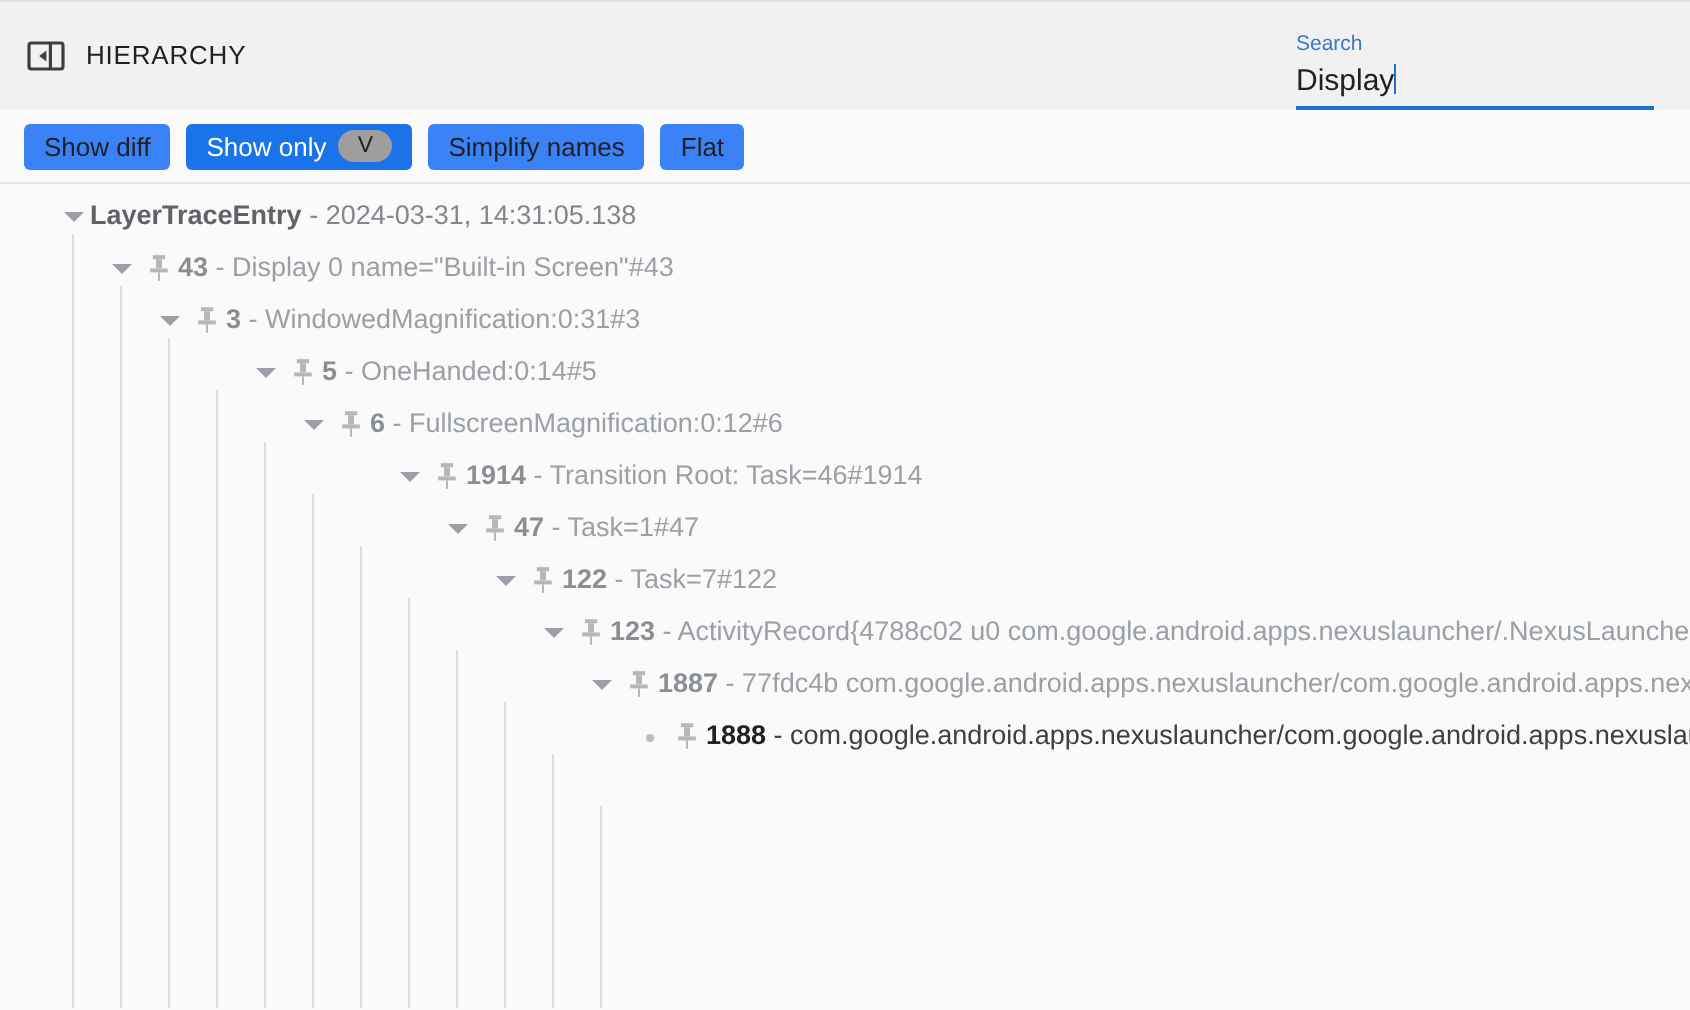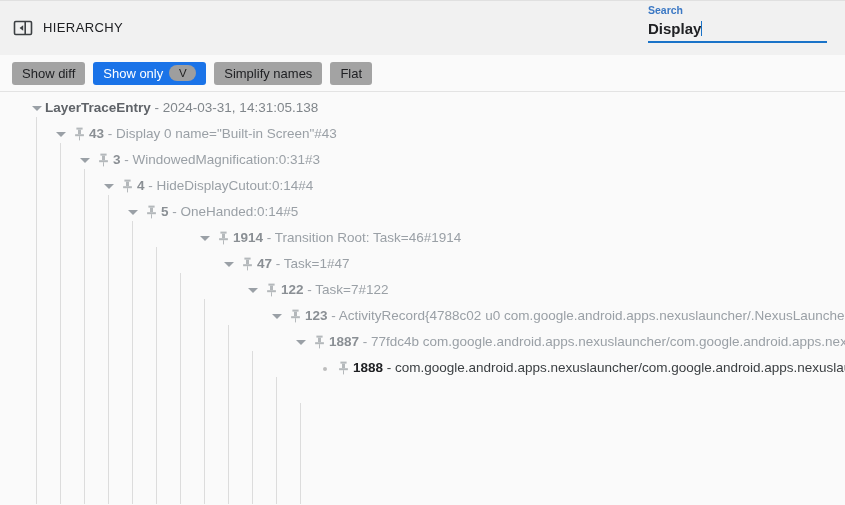--- a/index.html
+++ b/index.html
@@ -53,23 +53,22 @@
     letter-spacing: 0.4px;
     font-weight: 400;
     color: #202124;
     white-space: nowrap;
   }
 
   
   .search-field {
     position: absolute;
     left: 648px;
-    top: 2px;
+    top: 14px;
     width: 179px;
-    font-weight: bold;
   }
   .search-label {
     font-size: 10.5px;
     color: #3b78c4;
     line-height: 14px;
     display: block;
     margin-bottom: 1px;
   }
   .search-input-row {
     position: relative;
@@ -103,21 +102,21 @@
     box-sizing: border-box;
     border-bottom: 1px solid #e3e3e3;
   }
   .chip {
     display: inline-flex;
     align-items: center;
     gap: 6px;
     height: 23px;
     padding: 0 10px;
     border-radius: 3px;
-    background: #a3a3a3;
+    background: #3b82f6;
     color: #202124;
     font-size: 13px;
     line-height: 23px;
     border: none;
     cursor: pointer;
     white-space: nowrap;
     font-family: "Liberation Sans", sans-serif;
   }
   .chip.active {
     background: #1a73e8;
@@ -305,50 +304,50 @@
             <svg width="11" height="14" viewBox="0 0 11 14" aria-hidden="true">
               <rect x="2.4" y="0.6" width="6.2" height="2" fill="#b4b8bb"></rect>
               <rect x="4.0" y="2.6" width="3.0" height="4.6" fill="#b4b8bb"></rect>
               <rect x="1.1" y="7.2" width="8.8" height="2" fill="#b4b8bb"></rect>
               <rect x="5.0" y="9.2" width="1.0" height="4.2" fill="#b4b8bb"></rect>
             </svg>
           </span>
           <span class="node-text"><span class="nid">3</span><span> - </span><span>WindowedMagnification:0:31#3</span></span>
         </div>
       </div>
-      <div class="node" style="padding-left: 101px;">
-        <div class="node-row">
-          <span class="toggle">
-            <span class="tri"></span>
-          </span>
-          <span class="pin">
-            <svg width="11" height="14" viewBox="0 0 11 14" aria-hidden="true">
-              <rect x="2.4" y="0.6" width="6.2" height="2" fill="#b4b8bb"></rect>
-              <rect x="4.0" y="2.6" width="3.0" height="4.6" fill="#b4b8bb"></rect>
-              <rect x="1.1" y="7.2" width="8.8" height="2" fill="#b4b8bb"></rect>
-              <rect x="5.0" y="9.2" width="1.0" height="4.2" fill="#b4b8bb"></rect>
-            </svg>
-          </span>
-          <span class="node-text"><span class="nid">4</span><span> - </span><span>HideDisplayCutout:0:14#4</span></span>
-        </div>
-      </div>
       <div class="node" style="padding-left: 125px;">
         <div class="node-row">
           <span class="toggle">
             <span class="tri"></span>
           </span>
           <span class="pin">
             <svg width="11" height="14" viewBox="0 0 11 14" aria-hidden="true">
               <rect x="2.4" y="0.6" width="6.2" height="2" fill="#b4b8bb"></rect>
               <rect x="4.0" y="2.6" width="3.0" height="4.6" fill="#b4b8bb"></rect>
               <rect x="1.1" y="7.2" width="8.8" height="2" fill="#b4b8bb"></rect>
               <rect x="5.0" y="9.2" width="1.0" height="4.2" fill="#b4b8bb"></rect>
             </svg>
           </span>
           <span class="node-text"><span class="nid">5</span><span> - </span><span>OneHanded:0:14#5</span></span>
+        </div>
+      </div>
+      <div class="node" style="padding-left: 149px;">
+        <div class="node-row">
+          <span class="toggle">
+            <span class="tri"></span>
+          </span>
+          <span class="pin">
+            <svg width="11" height="14" viewBox="0 0 11 14" aria-hidden="true">
+              <rect x="2.4" y="0.6" width="6.2" height="2" fill="#b4b8bb"></rect>
+              <rect x="4.0" y="2.6" width="3.0" height="4.6" fill="#b4b8bb"></rect>
+              <rect x="1.1" y="7.2" width="8.8" height="2" fill="#b4b8bb"></rect>
+              <rect x="5.0" y="9.2" width="1.0" height="4.2" fill="#b4b8bb"></rect>
+            </svg>
+          </span>
+          <span class="node-text"><span class="nid">6</span><span> - </span><span>FullscreenMagnification:0:12#6</span></span>
         </div>
       </div>
       <div class="node" style="padding-left: 197px;">
         <div class="node-row">
           <span class="toggle">
             <span class="tri"></span>
           </span>
           <span class="pin">
             <svg width="11" height="14" viewBox="0 0 11 14" aria-hidden="true">
               <rect x="2.4" y="0.6" width="6.2" height="2" fill="#b4b8bb"></rect>

